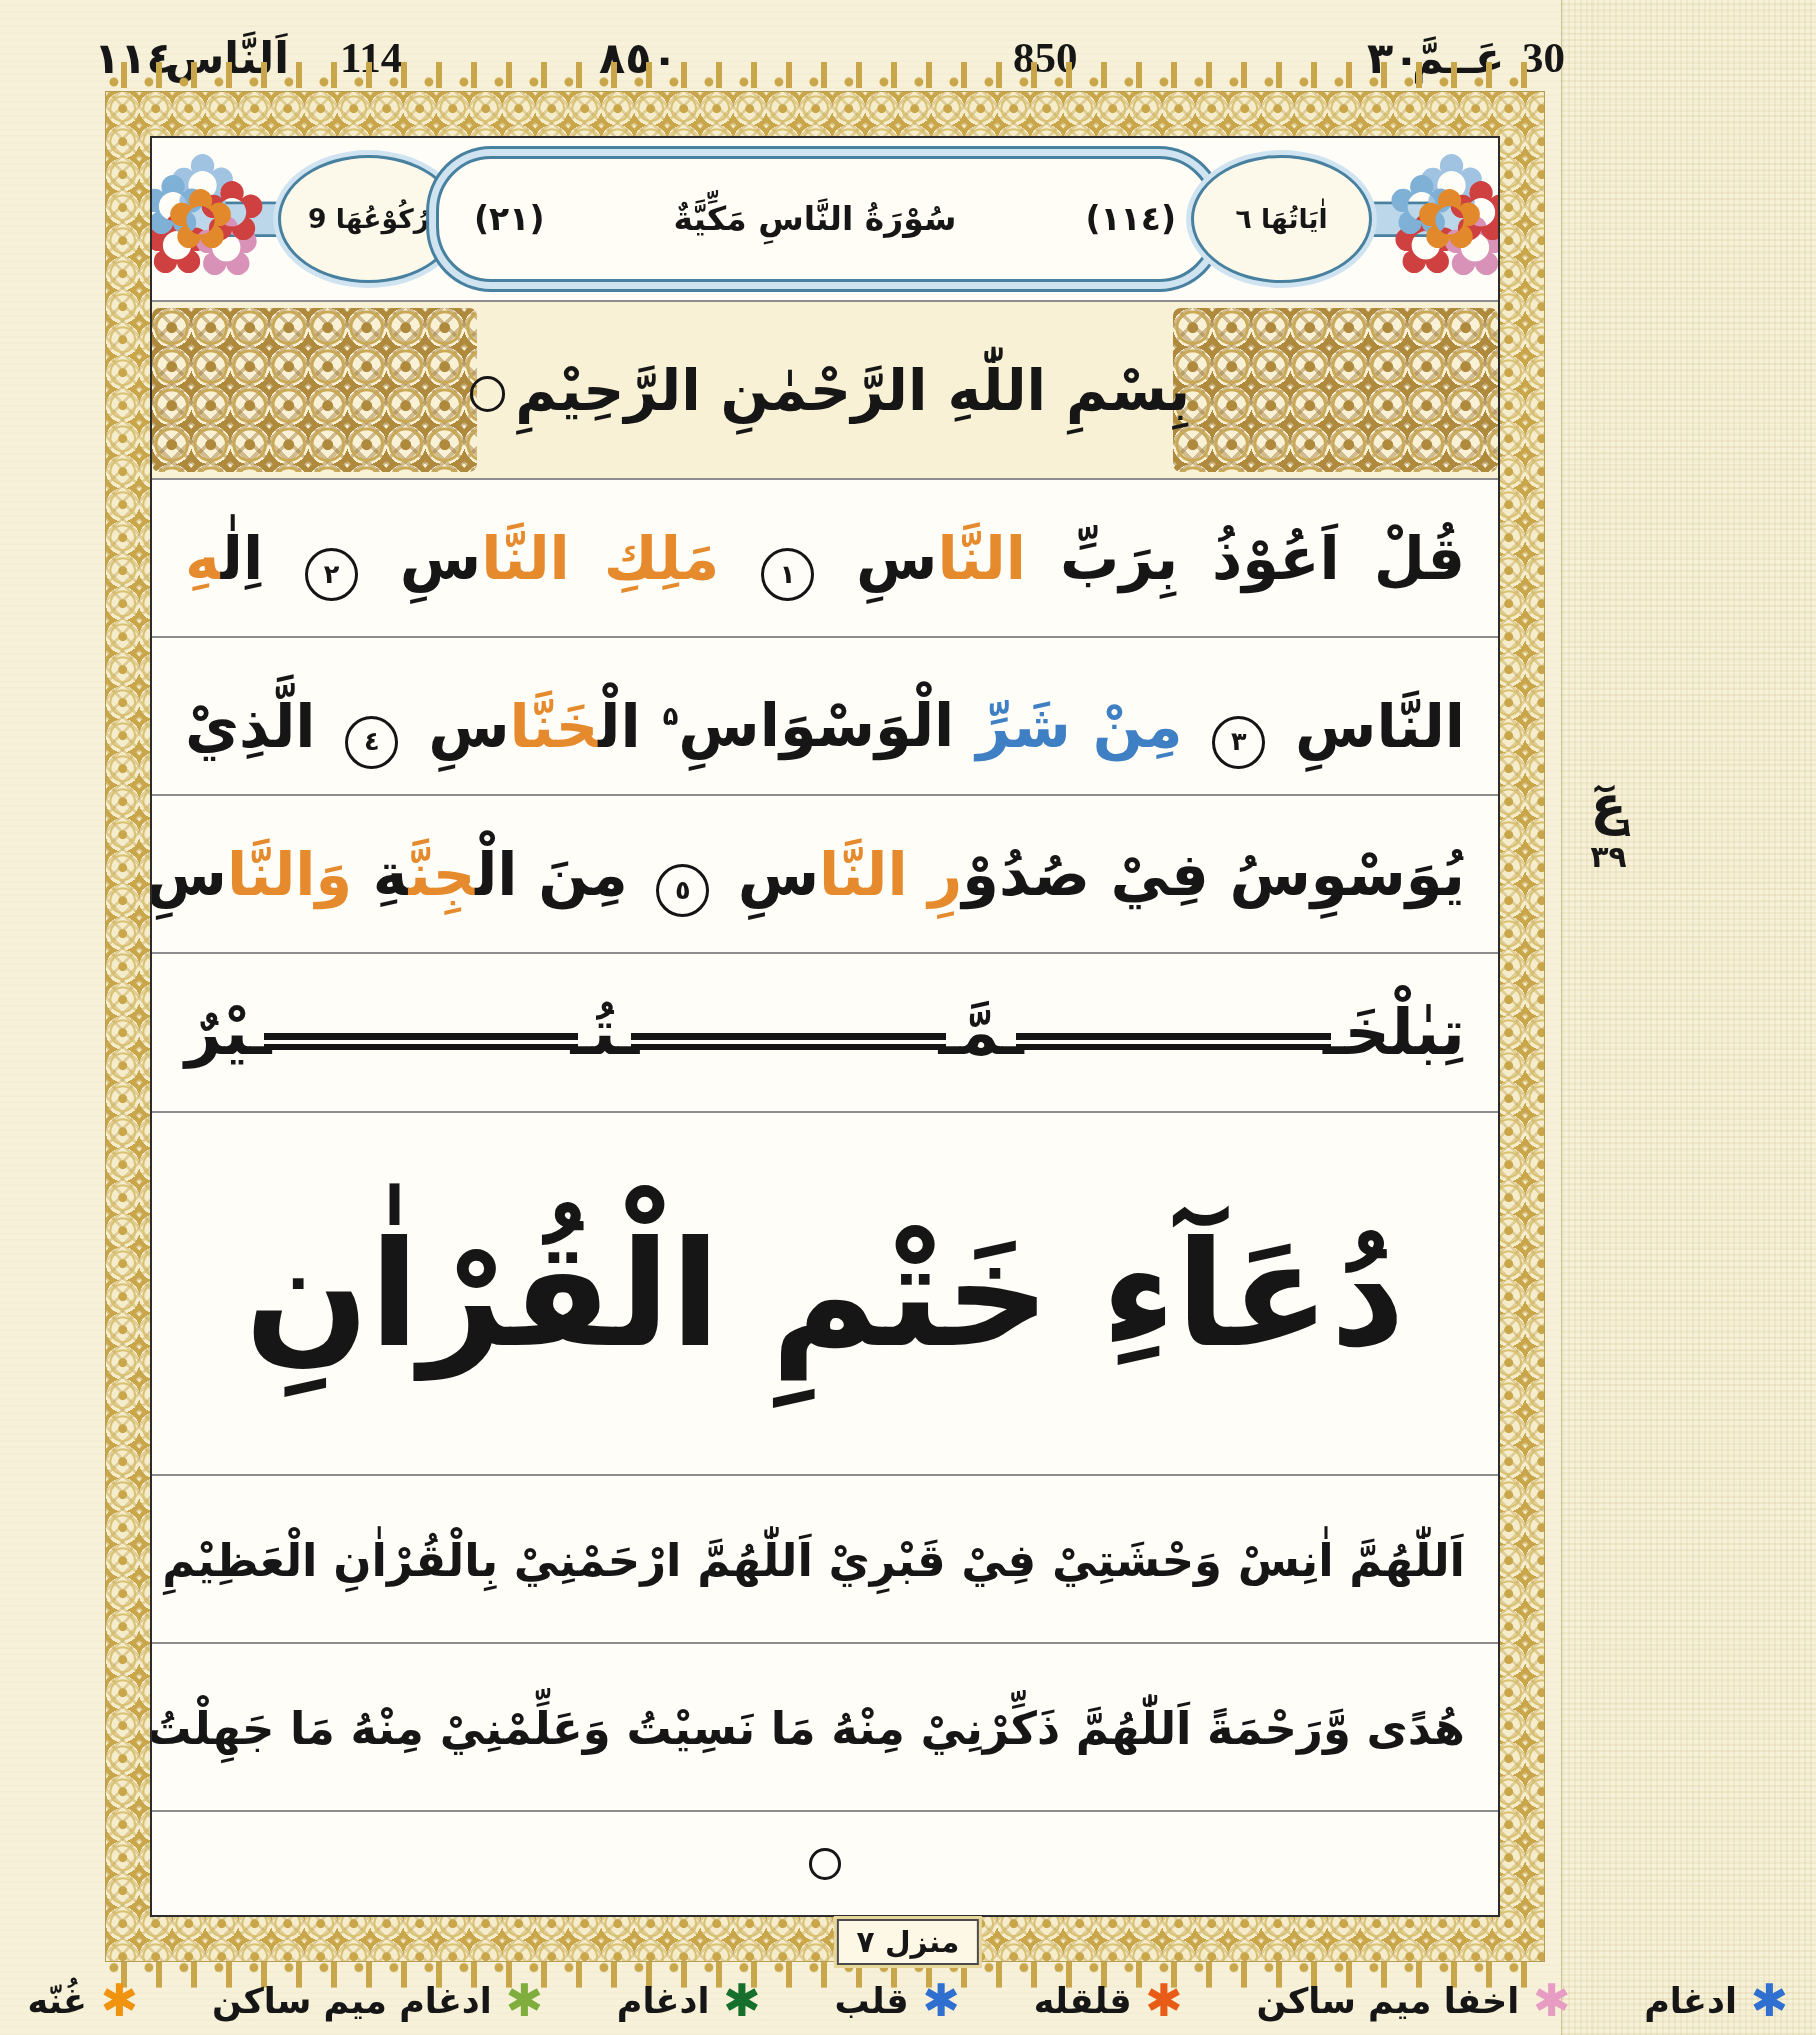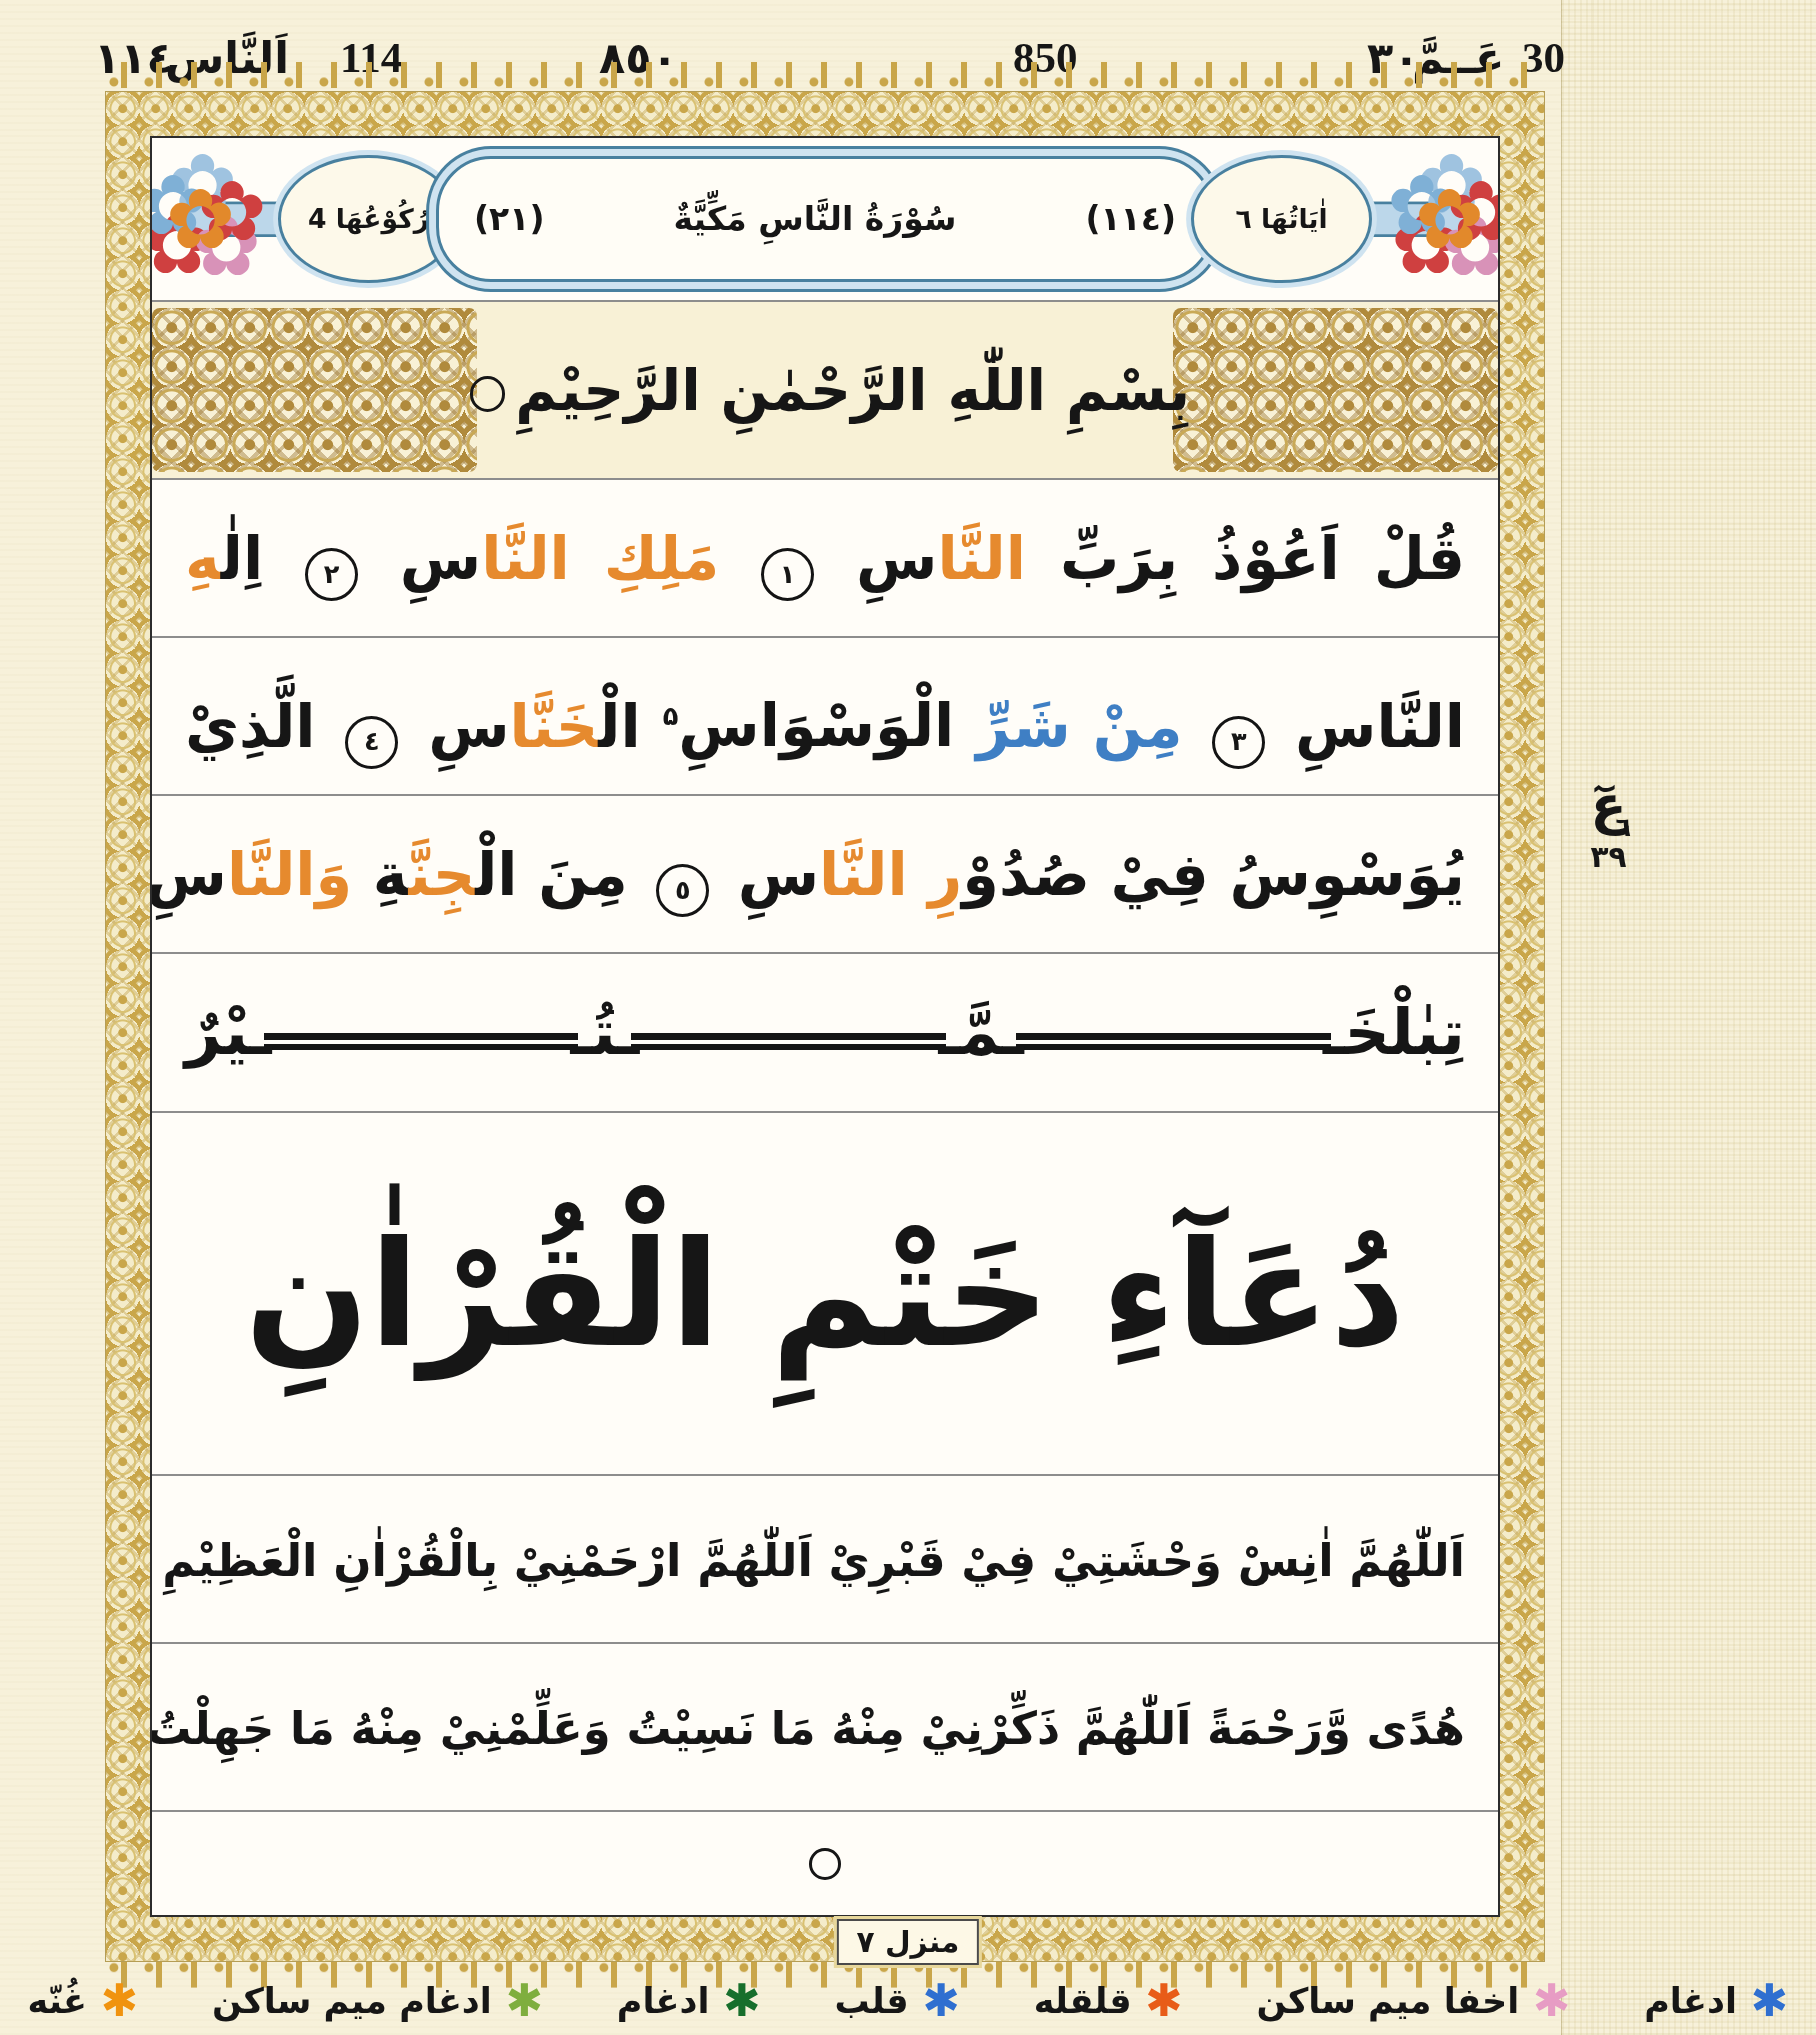--- a/index.html
+++ b/index.html
@@ -130,21 +130,21 @@
   <div class="crest crest-top"></div>
   <div class="crest crest-bottom"></div>
 
   <div class="frame">
     <div class="content">
 
       <div class="row surah-band">
         <div class="ribbon"></div>
         <span class="medallion medallion-left">✿</span>
         <div class="oval oval-left">
-          <span>رُكُوْعُهَا 4</span>
+          <span>رُكُوْعُهَا 9</span>
         </div>
         <div class="cartouche">
           <span class="small-num">(١١٤)</span>
           <span class="title">سُوْرَةُ النَّاسِ مَكِّيَّةٌ</span>
           <span class="small-num">(٢١)</span>
         </div>
         <div class="oval oval-right">
           <span>اٰيَاتُهَا ٦</span>
         </div>
         <span class="medallion medallion-right">✿</span>

